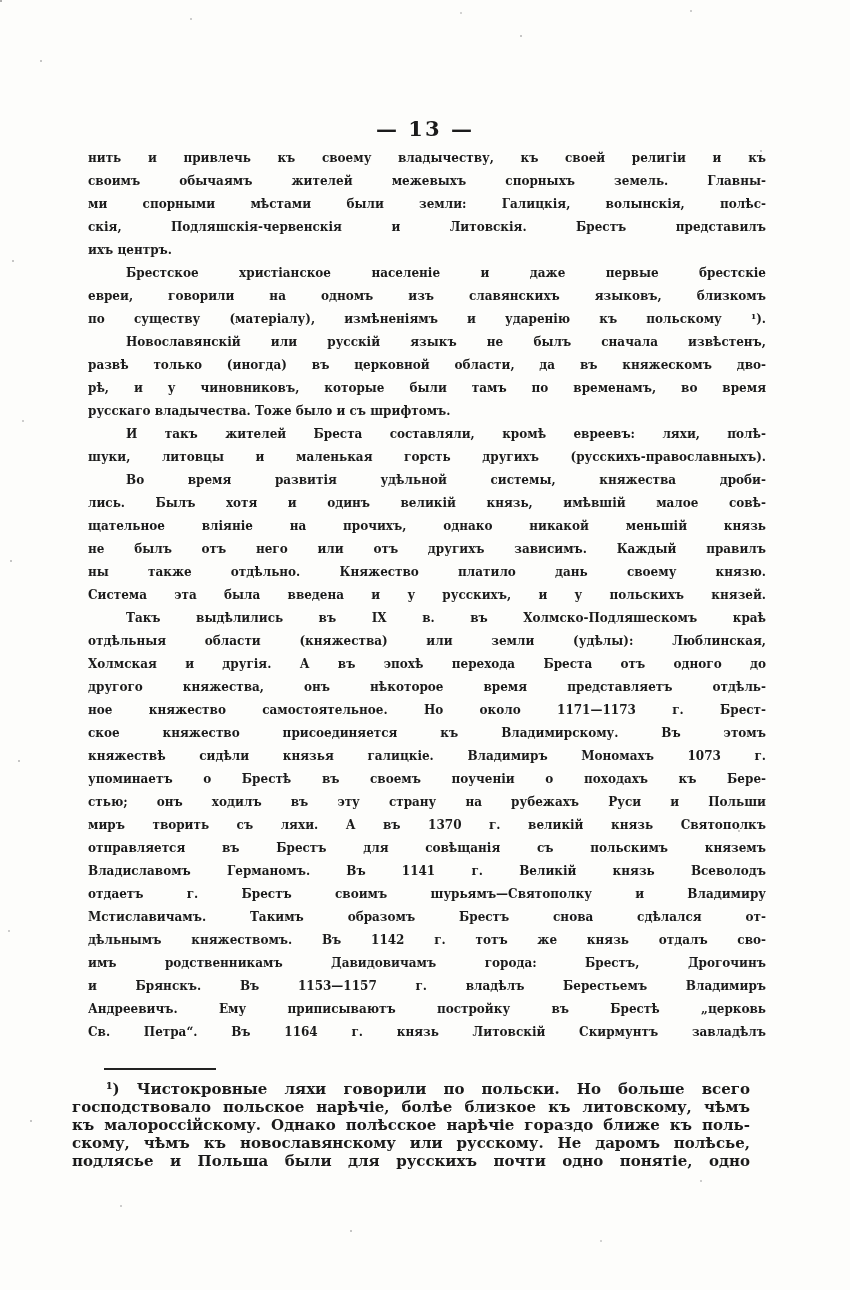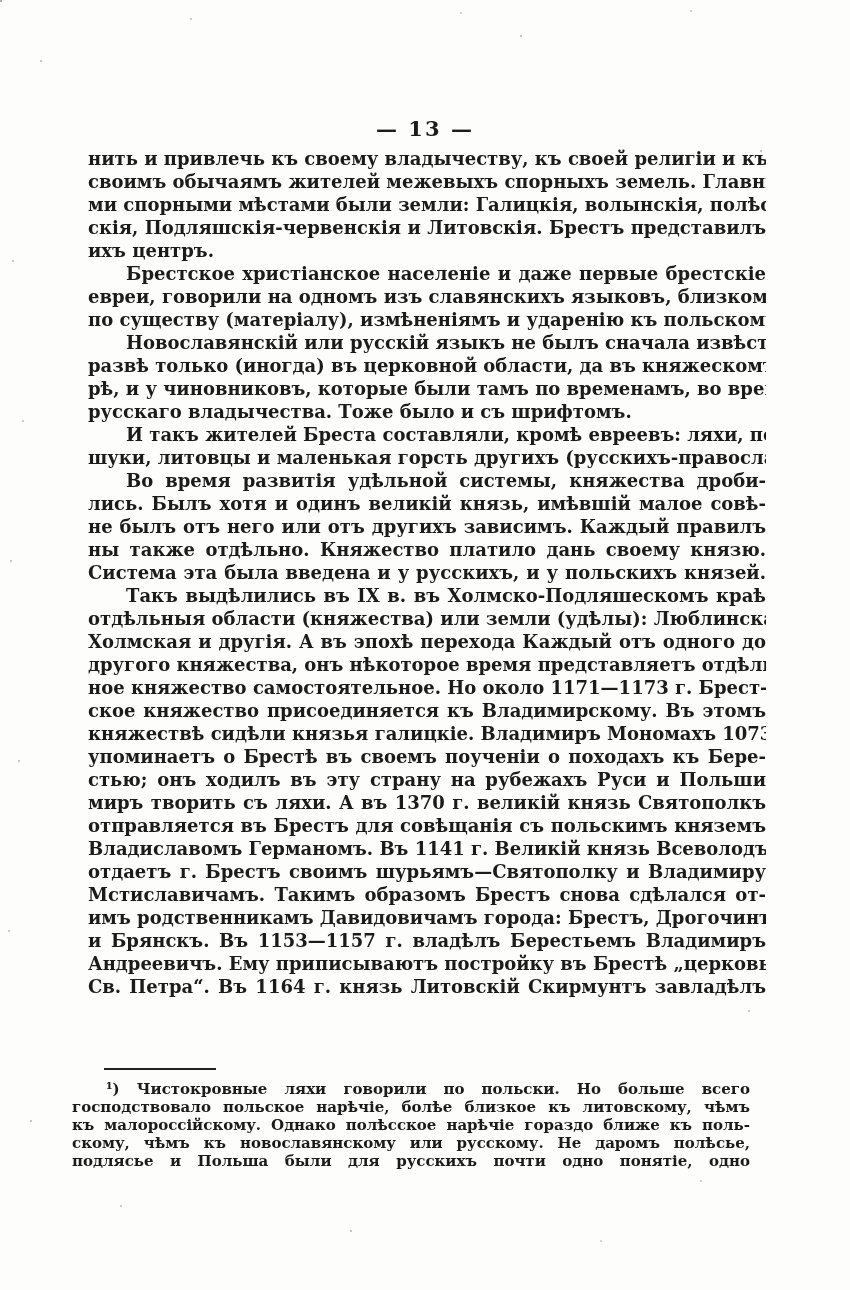--- a/index.html
+++ b/index.html
@@ -44,21 +44,21 @@
     font-size: 21px;
     font-weight: 700;
     letter-spacing: 2px;
     margin-top: 34px;
   }
   .body-text {
     position: absolute;
     top: 147px;
     left: 88px;
     width: 678px;
-    font-size: 18px;
+    font-size: 12px;
     font-weight: 600;
     line-height: 23px;
   }
   .line {
     text-align: justify;
     text-align-last: justify;
     height: 23px;
     overflow: hidden;
     white-space: nowrap;
   }
@@ -102,37 +102,39 @@
       <div class="line">евреи, говорили на одномъ изъ славянскихъ языковъ, близкомъ</div>
       <div class="line">по существу (матеріалу), измѣненіямъ и ударенію къ польскому ¹).</div>
       <div class="line indent">Новославянскій или русскій языкъ не былъ сначала извѣстенъ,</div>
       <div class="line">развѣ только (иногда) въ церковной области, да въ княжескомъ дво-</div>
       <div class="line">рѣ, и у чиновниковъ, которые были тамъ по временамъ, во время</div>
       <div class="line end">русскаго владычества. Тоже было и съ шрифтомъ.</div>
       <div class="line indent">И такъ жителей Бреста составляли, кромѣ евреевъ: ляхи, полѣ-</div>
       <div class="line">шуки, литовцы и маленькая горсть другихъ (русскихъ-православныхъ).</div>
       <div class="line indent">Во время развитія удѣльной системы, княжества дроби-</div>
       <div class="line">лись. Былъ хотя и одинъ великій князь, имѣвшій малое совѣ-</div>
+      <div class="line">щательное вліяніе на прочихъ, однако никакой меньшій князь</div>
       <div class="line">не былъ отъ него или отъ другихъ зависимъ. Каждый правилъ</div>
       <div class="line">ны также отдѣльно. Княжество платило дань своему князю.</div>
       <div class="line">Система эта была введена и у русскихъ, и у польскихъ князей.</div>
       <div class="line indent">Такъ выдѣлились въ IX в. въ Холмско-Подляшескомъ краѣ</div>
       <div class="line">отдѣльныя области (княжества) или земли (удѣлы): Люблинская,</div>
-      <div class="line">Холмская и другія. А въ эпохѣ перехода Каждый отъ одного до</div>
+      <div class="line">Холмская и другія. А въ эпохѣ перехода Бреста отъ одного до</div>
       <div class="line">другого княжества, онъ нѣкоторое время представляетъ отдѣль-</div>
       <div class="line">ное княжество самостоятельное. Но около 1171—1173 г. Брест-</div>
       <div class="line">ское княжество присоединяется къ Владимирскому. Въ этомъ</div>
       <div class="line">княжествѣ сидѣли князья галицкіе. Владимиръ Мономахъ 1073 г.</div>
       <div class="line">упоминаетъ о Брестѣ въ своемъ поученіи о походахъ къ Бере-</div>
       <div class="line">стью; онъ ходилъ въ эту страну на рубежахъ Руси и Польши</div>
       <div class="line">миръ творить съ ляхи. А въ 1370 г. великій князь Святополкъ</div>
       <div class="line">отправляется въ Брестъ для совѣщанія съ польскимъ княземъ</div>
       <div class="line">Владиславомъ Германомъ. Въ 1141 г. Великій князь Всеволодъ</div>
       <div class="line">отдаетъ г. Брестъ своимъ шурьямъ—Святополку и Владимиру</div>
       <div class="line">Мстиславичамъ. Такимъ образомъ Брестъ снова сдѣлался от-</div>
+      <div class="line">дѣльнымъ княжествомъ. Въ 1142 г. тотъ же князь отдалъ сво-</div>
       <div class="line">имъ родственникамъ Давидовичамъ города: Брестъ, Дрогочинъ</div>
       <div class="line">и Брянскъ. Въ 1153—1157 г. владѣлъ Берестьемъ Владимиръ</div>
       <div class="line">Андреевичъ. Ему приписываютъ постройку въ Брестѣ „церковь</div>
       <div class="line">Св. Петра“. Въ 1164 г. князь Литовскій Скирмунтъ завладѣлъ</div>
     </div>
 
   <div class="footnote-rule"></div>
 
   <div class="footnote">
       <div class="line indent">¹) Чистокровные ляхи говорили по польски. Но больше всего</div>

